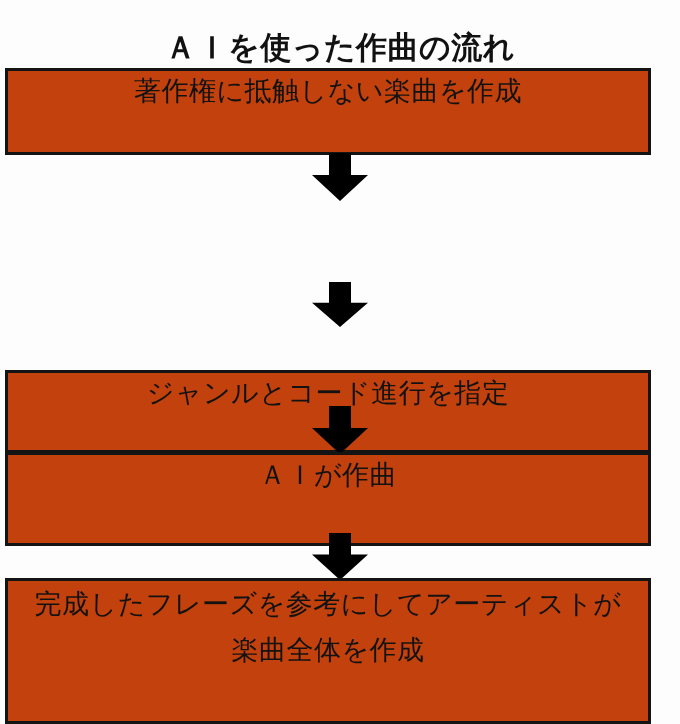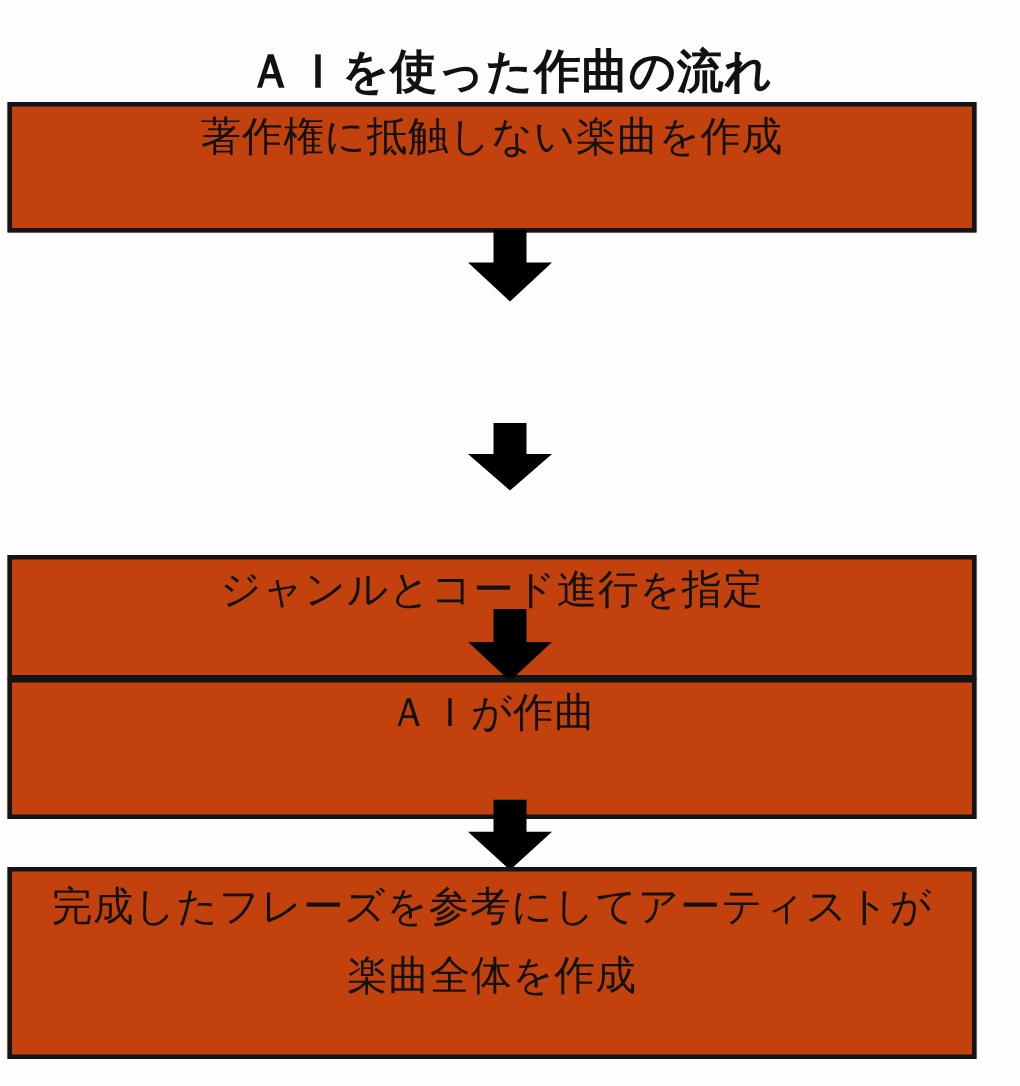--- a/index.html
+++ b/index.html
@@ -60,21 +60,21 @@
     letter-spacing: 0.5px;
     color: #121212;
     padding: 0 14px;
     box-sizing: border-box;
   }
 
   .flow-box.b1 { top: 68px;  height: 87px; }
   .flow-box.b2 { top: 199px; height: 85px; }
   .flow-box.b3 { top: 325px; height: 83px; margin-top: 45px; }
   .flow-box.b4 { top: 452px; height: 94px; }
-  .flow-box.b5 { top: 578px; height: 128px; }
+  .flow-box.b5 { top: 578px; height: 146px; }
 
   .flow-box.b5 .box-label {
     line-height: 46px;
     padding: 0 22px;
   }
 
   
   .flow-arrow {
     position: absolute;
     left: 50%;

